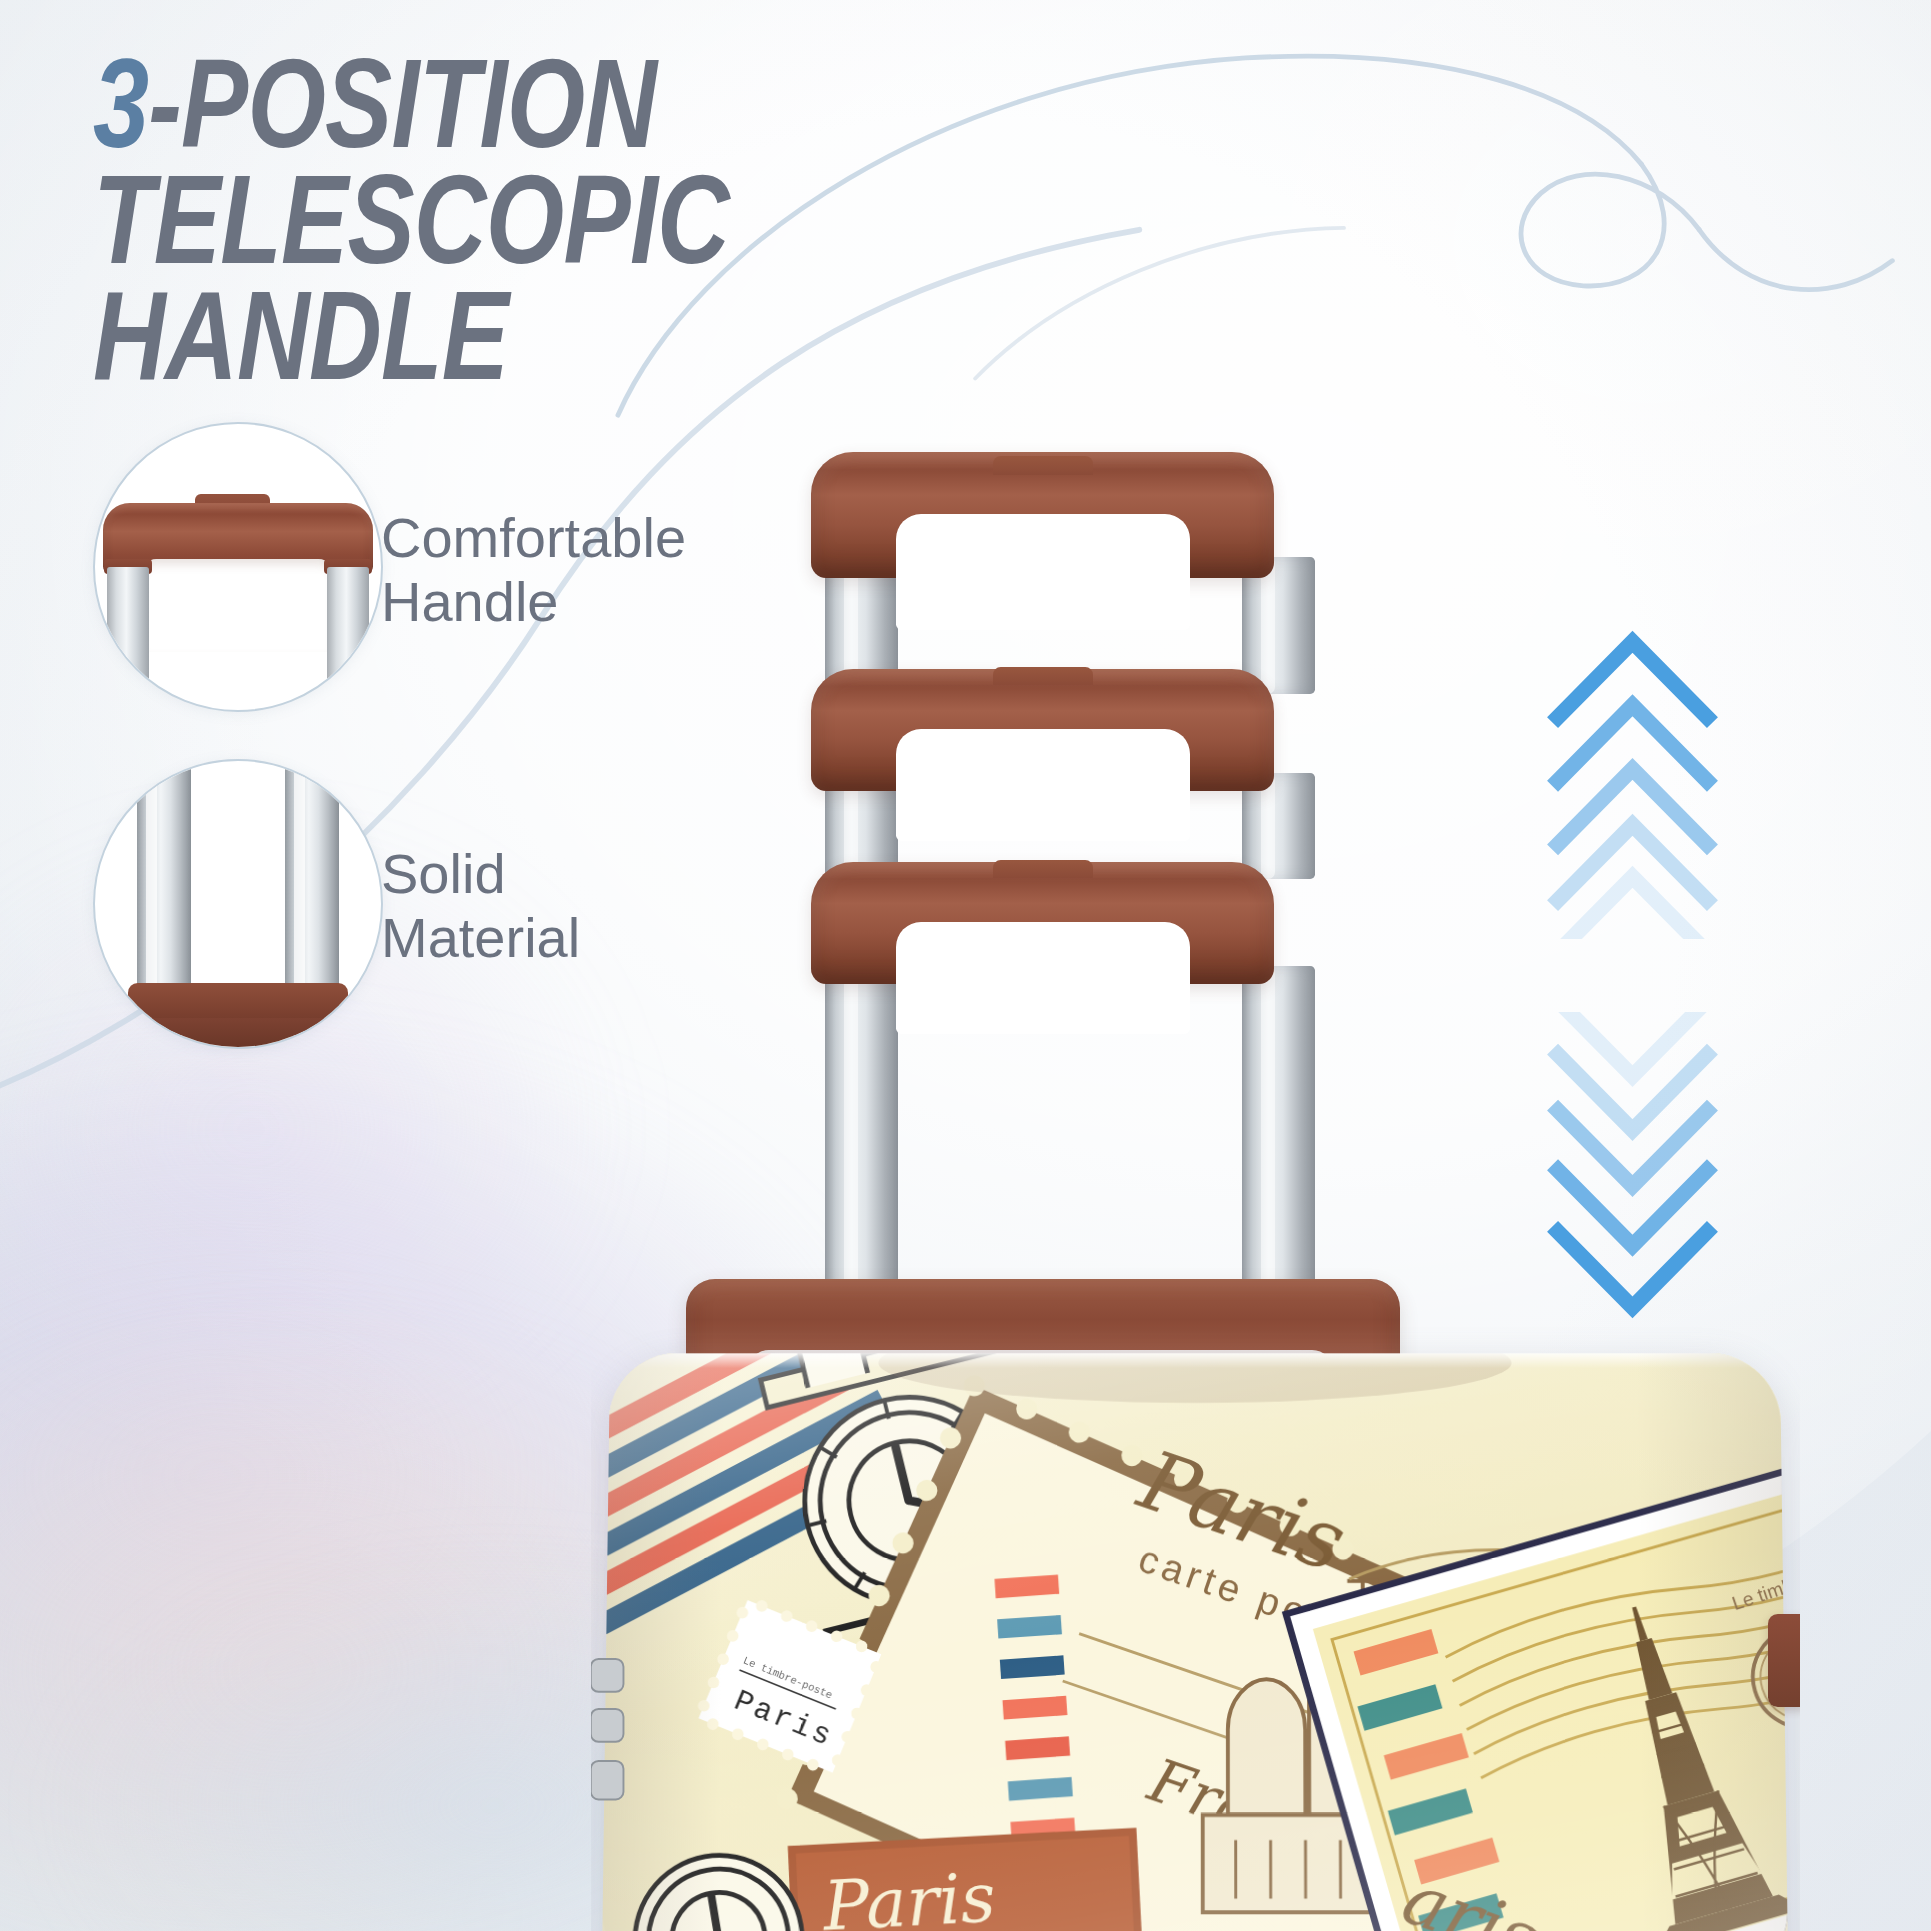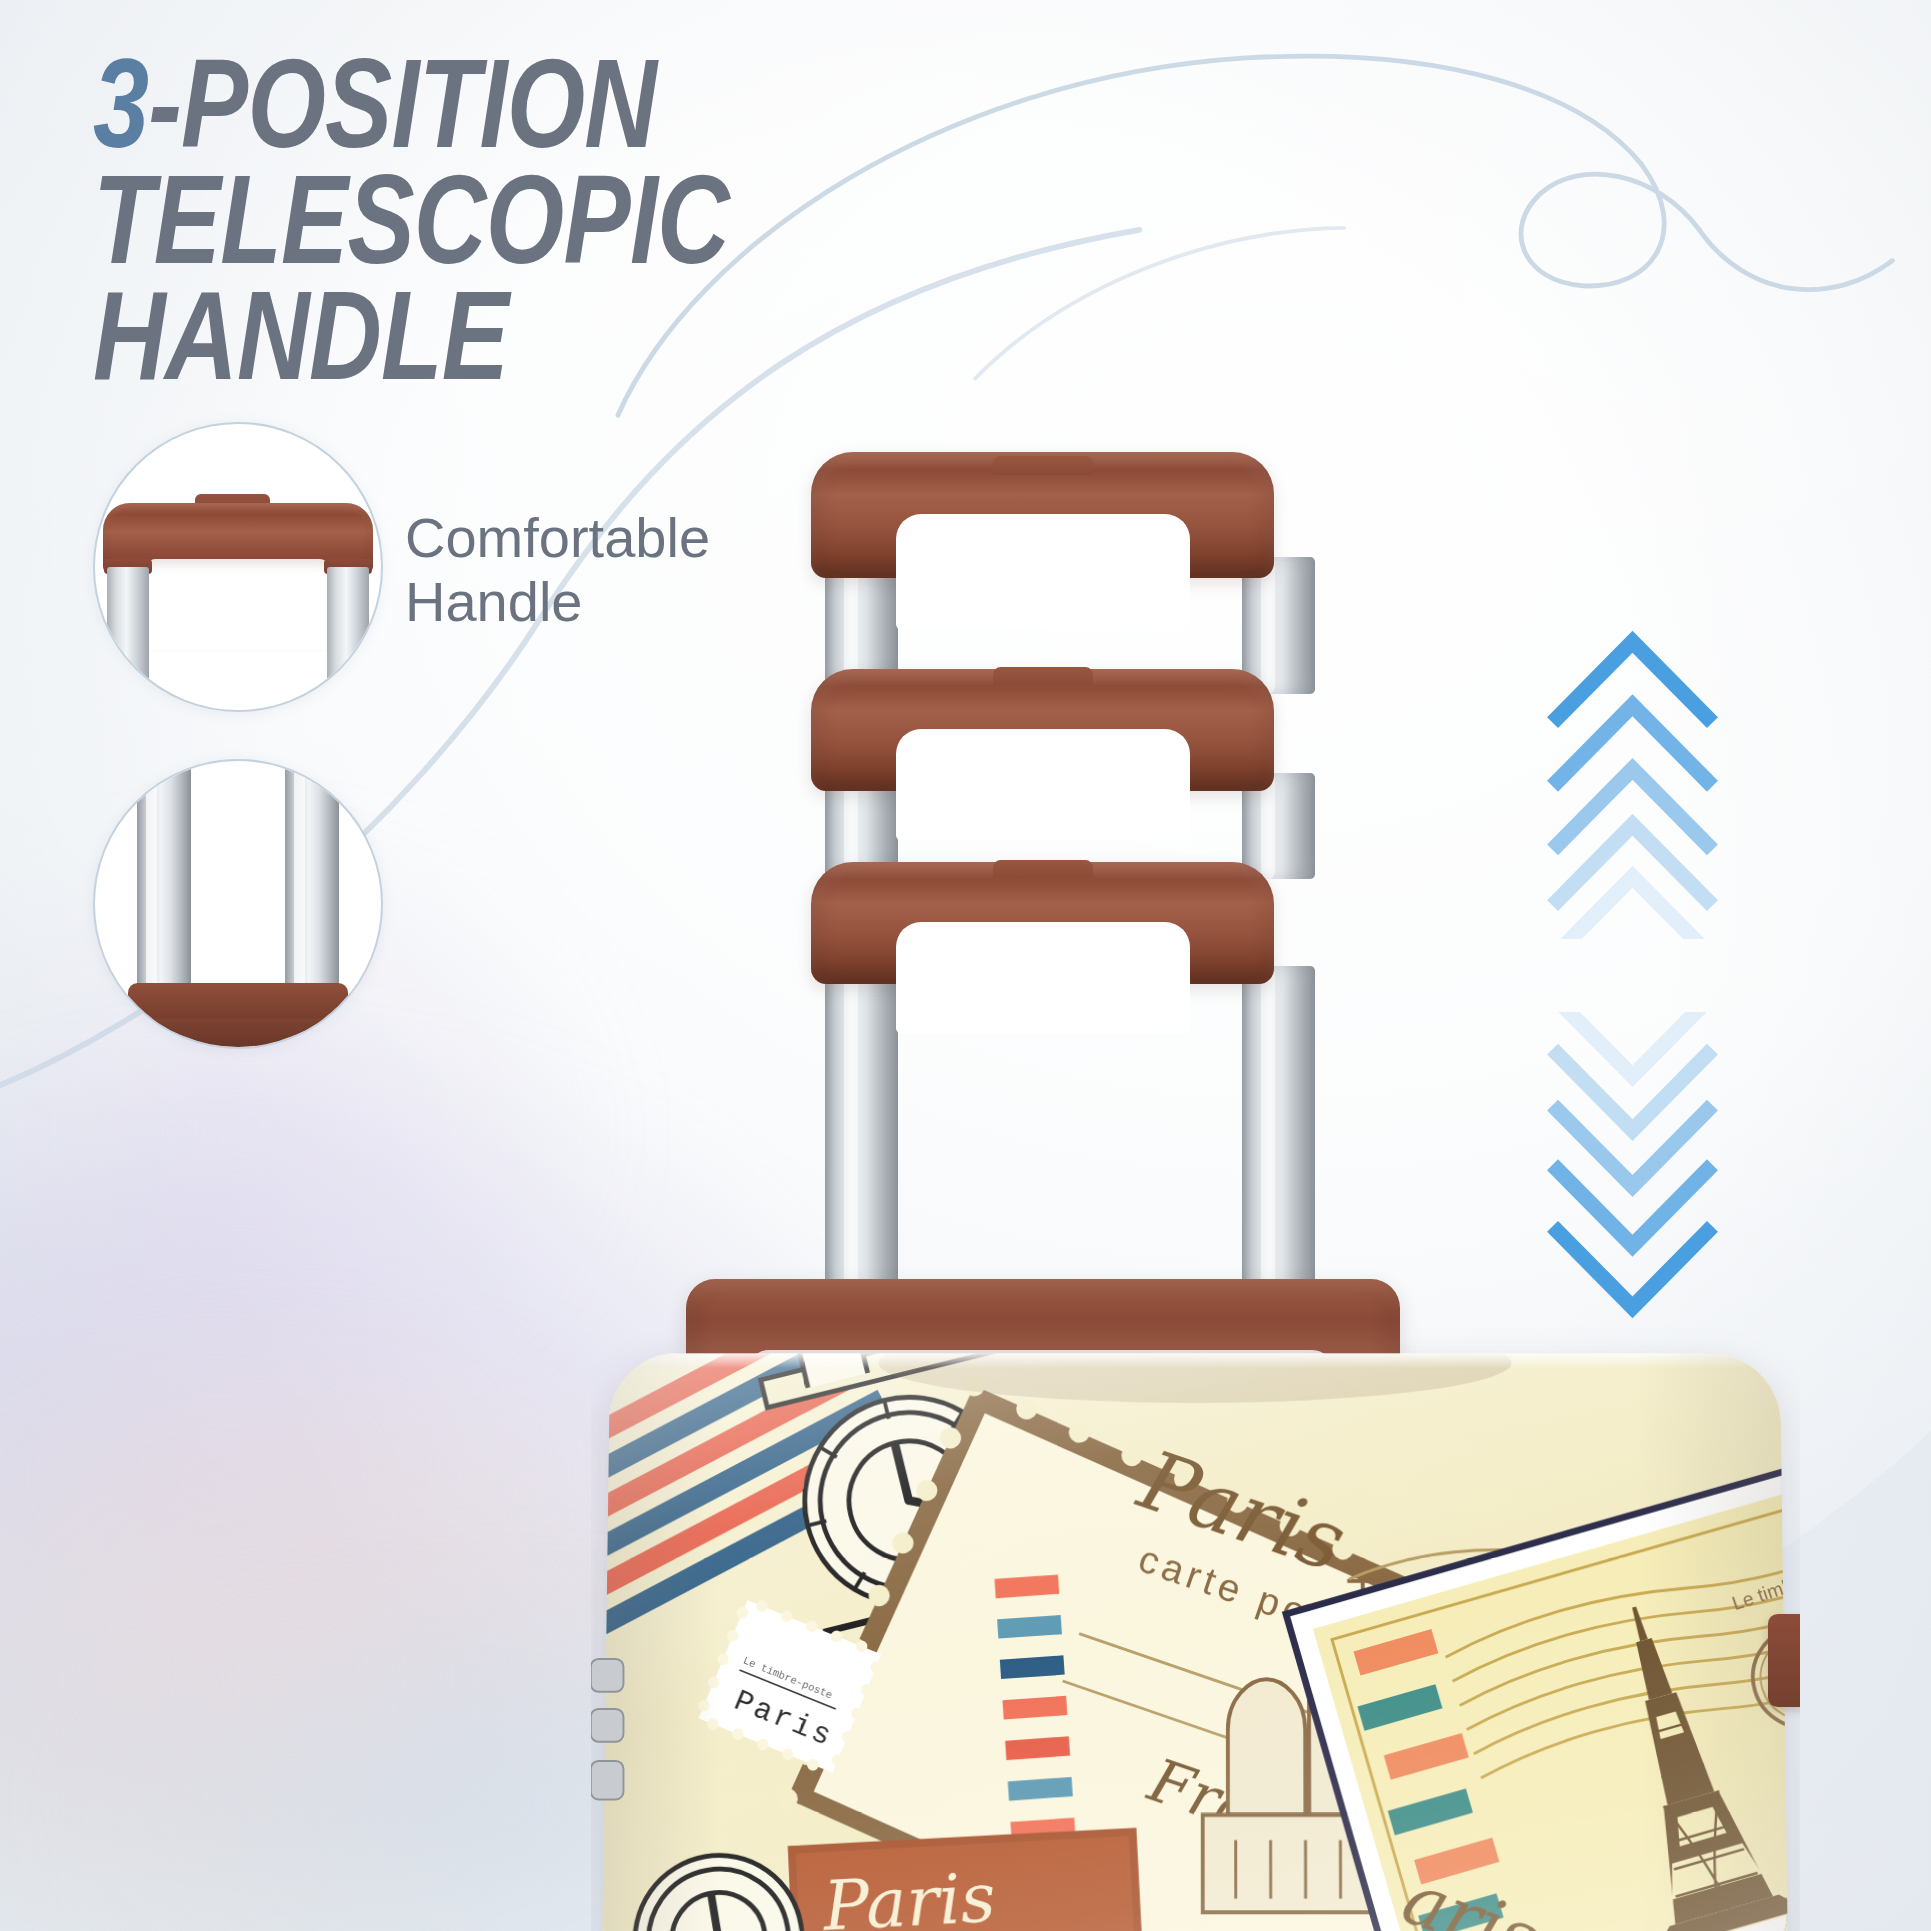--- a/index.html
+++ b/index.html
@@ -76,21 +76,21 @@
     box-shadow:inset 0 0 9.7px rgba(120,130,140,.25);}
   .c2-tube.l{left:42px;} .c2-tube.r{right:42px;}
   .c2-tube-sheen{position:absolute;top:0;width:11.6px;height:259px;background:rgba(255,255,255,.72);border-radius:5.8px;}
   .c2-base{position:absolute;left:33px;bottom:11.6px;width:220px;height:52px;border-radius:9.7px;
     background:linear-gradient(180deg,#8f4f3b 0%,#7c4130 55%,#6a3728 100%);}
   .c2-base2{position:absolute;left:50px;bottom:0px;width:185px;height:29px;border-radius:7.7px;
     background:linear-gradient(180deg,#7d4232,#6a3728);}
 
   
   .feature-label{position:absolute;color:#6b7280;font-size:56px;line-height:1.15;font-weight:normal;white-space:pre-line;}
-  #label-1{left:381px;top:506px;padding-left:24px;}
+  #label-1{left:381px;top:506px;}
   #label-2{left:381px;top:842px;}
 
   
   .tele{position:absolute;left:927px;top:433px;width:599px;height:985px;}
   .grip{position:absolute;border-radius:42px 42px 15.4px 15.4px;
     background:linear-gradient(180deg,#a05f49 0%,#8c4b38 14%,#a3604a 34%,#96543f 58%,#80432f 82%,#703a29 100%);
     box-shadow:inset 0 -9.7px 21px rgba(55,22,14,.35),inset 0 7.7px 15.4px rgba(255,205,185,.16),0 5.8px 15.4px rgba(90,60,50,.14);}
   .grip-inner{position:absolute;background:#fff;border-radius:25px 25px 5.8px 5.8px;}
   .grip-tab{position:absolute;border-radius:7.7px 7.7px 0 0;background:linear-gradient(180deg,#98573f,#8b4b38);}
 
@@ -203,20 +203,22 @@
       </div>
     <div class="c2-tube r">
         <div class="c2-tube-sheen" style="left:8.7px"></div>
       </div>
     <div class="c2-base"></div>
     <div class="c2-base2"></div>
   </div>
 
   <div class="feature-label" id="label-1">Comfortable
 Handle</div>
+  <div class="feature-label" id="label-2">Solid
+Material</div>
 
   <div class="tele">
     <div class="post" id="post-l-3">
         <div class="post-sheen"></div>
       </div>
     <div class="post" id="post-r-3">
         <div class="post-sheen"></div>
       </div>
     <div class="post" id="post-l-2">
         <div class="post-sheen"></div>

